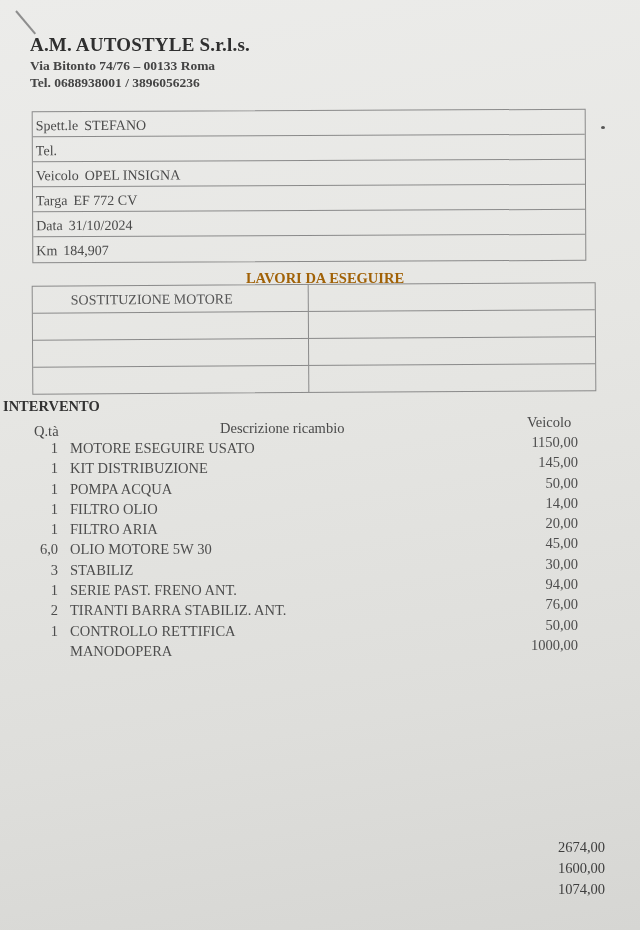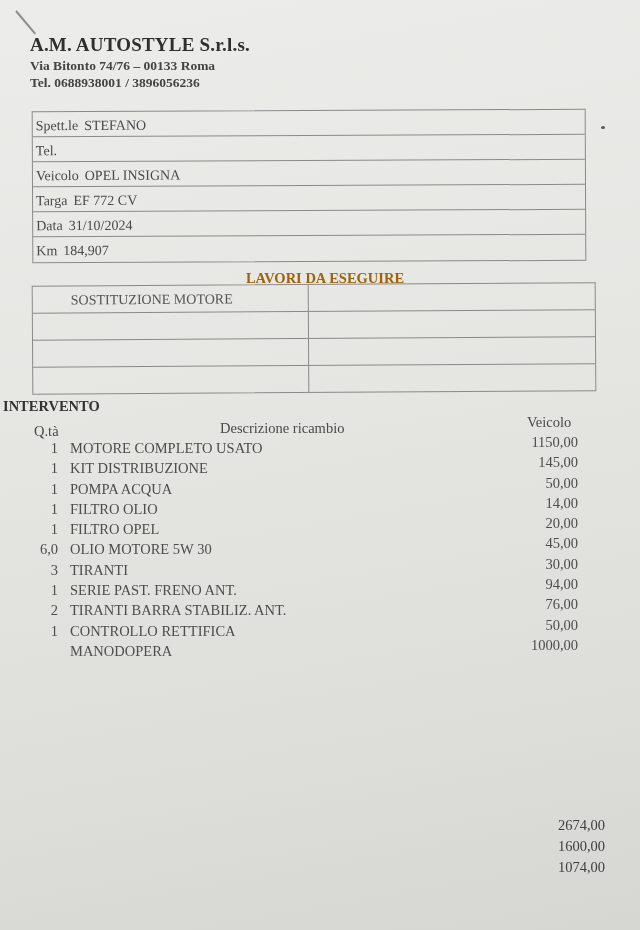--- a/index.html
+++ b/index.html
@@ -58,21 +58,21 @@
   .qta-head { left: 34px; top: 423px; }
   .desc-head { left: 220px; top: 420px; }
   .imp-head { left: 527px; top: 414px; }
 
   .items { position: absolute; left: 0; top: 440px; width: 640px; }
   .item { position: relative; height: 20.3px; font-size: 14.5px; color: #4d4d4d; }
   .item .qty { position: absolute; right: 582px; top: 0; text-align: right; }
   .item .desc { position: absolute; left: 70px; top: 0; }
   .item .amt { position: absolute; right: 62px; top: -6px; text-align: left; }
 
-  .totals { position: absolute; right: 35px; top: 815px; text-align: right; font-size: 14.5px; color: #3e3e3e; line-height: 21px; }
+  .totals { position: absolute; right: 35px; top: 837px; text-align: right; font-size: 14.5px; color: #3e3e3e; line-height: 21px; }
 </style>
 </head>
 <body>
 
 <div class="pen-mark"></div>
 <div class="dot-mark"></div>
 
 <div class="header">
   <div class="company">A.M. AUTOSTYLE S.r.l.s.</div>
   <div class="address">Via Bitonto 74/76 – 00133 Roma</div>
@@ -121,51 +121,51 @@
 </div>
 
 <div class="intervento-title">INTERVENTO</div>
 <div class="col-head qta-head">Q.tà</div>
 <div class="col-head desc-head">Descrizione ricambio</div>
 <div class="col-head imp-head">Veicolo</div>
 
 <div class="items">
   <div class="item">
     <span class="qty">1</span>
-    <span class="desc">MOTORE COMPLETO USATO</span>
+    <span class="desc">MOTORE ESEGUIRE USATO</span>
     <span class="amt">1150,00</span>
   </div>
   <div class="item">
     <span class="qty">1</span>
     <span class="desc">KIT DISTRIBUZIONE</span>
     <span class="amt">145,00</span>
   </div>
   <div class="item">
     <span class="qty">1</span>
     <span class="desc">POMPA ACQUA</span>
     <span class="amt">50,00</span>
   </div>
   <div class="item">
     <span class="qty">1</span>
     <span class="desc">FILTRO OLIO</span>
     <span class="amt">14,00</span>
   </div>
   <div class="item">
     <span class="qty">1</span>
-    <span class="desc">FILTRO OPEL</span>
+    <span class="desc">FILTRO ARIA</span>
     <span class="amt">20,00</span>
   </div>
   <div class="item">
     <span class="qty">6,0</span>
     <span class="desc">OLIO MOTORE 5W 30</span>
     <span class="amt">45,00</span>
   </div>
   <div class="item">
     <span class="qty">3</span>
-    <span class="desc">TIRANTI</span>
+    <span class="desc">STABILIZ</span>
     <span class="amt">30,00</span>
   </div>
   <div class="item">
     <span class="qty">1</span>
     <span class="desc">SERIE PAST. FRENO ANT.</span>
     <span class="amt">94,00</span>
   </div>
   <div class="item">
     <span class="qty">2</span>
     <span class="desc">TIRANTI BARRA STABILIZ. ANT.</span>

